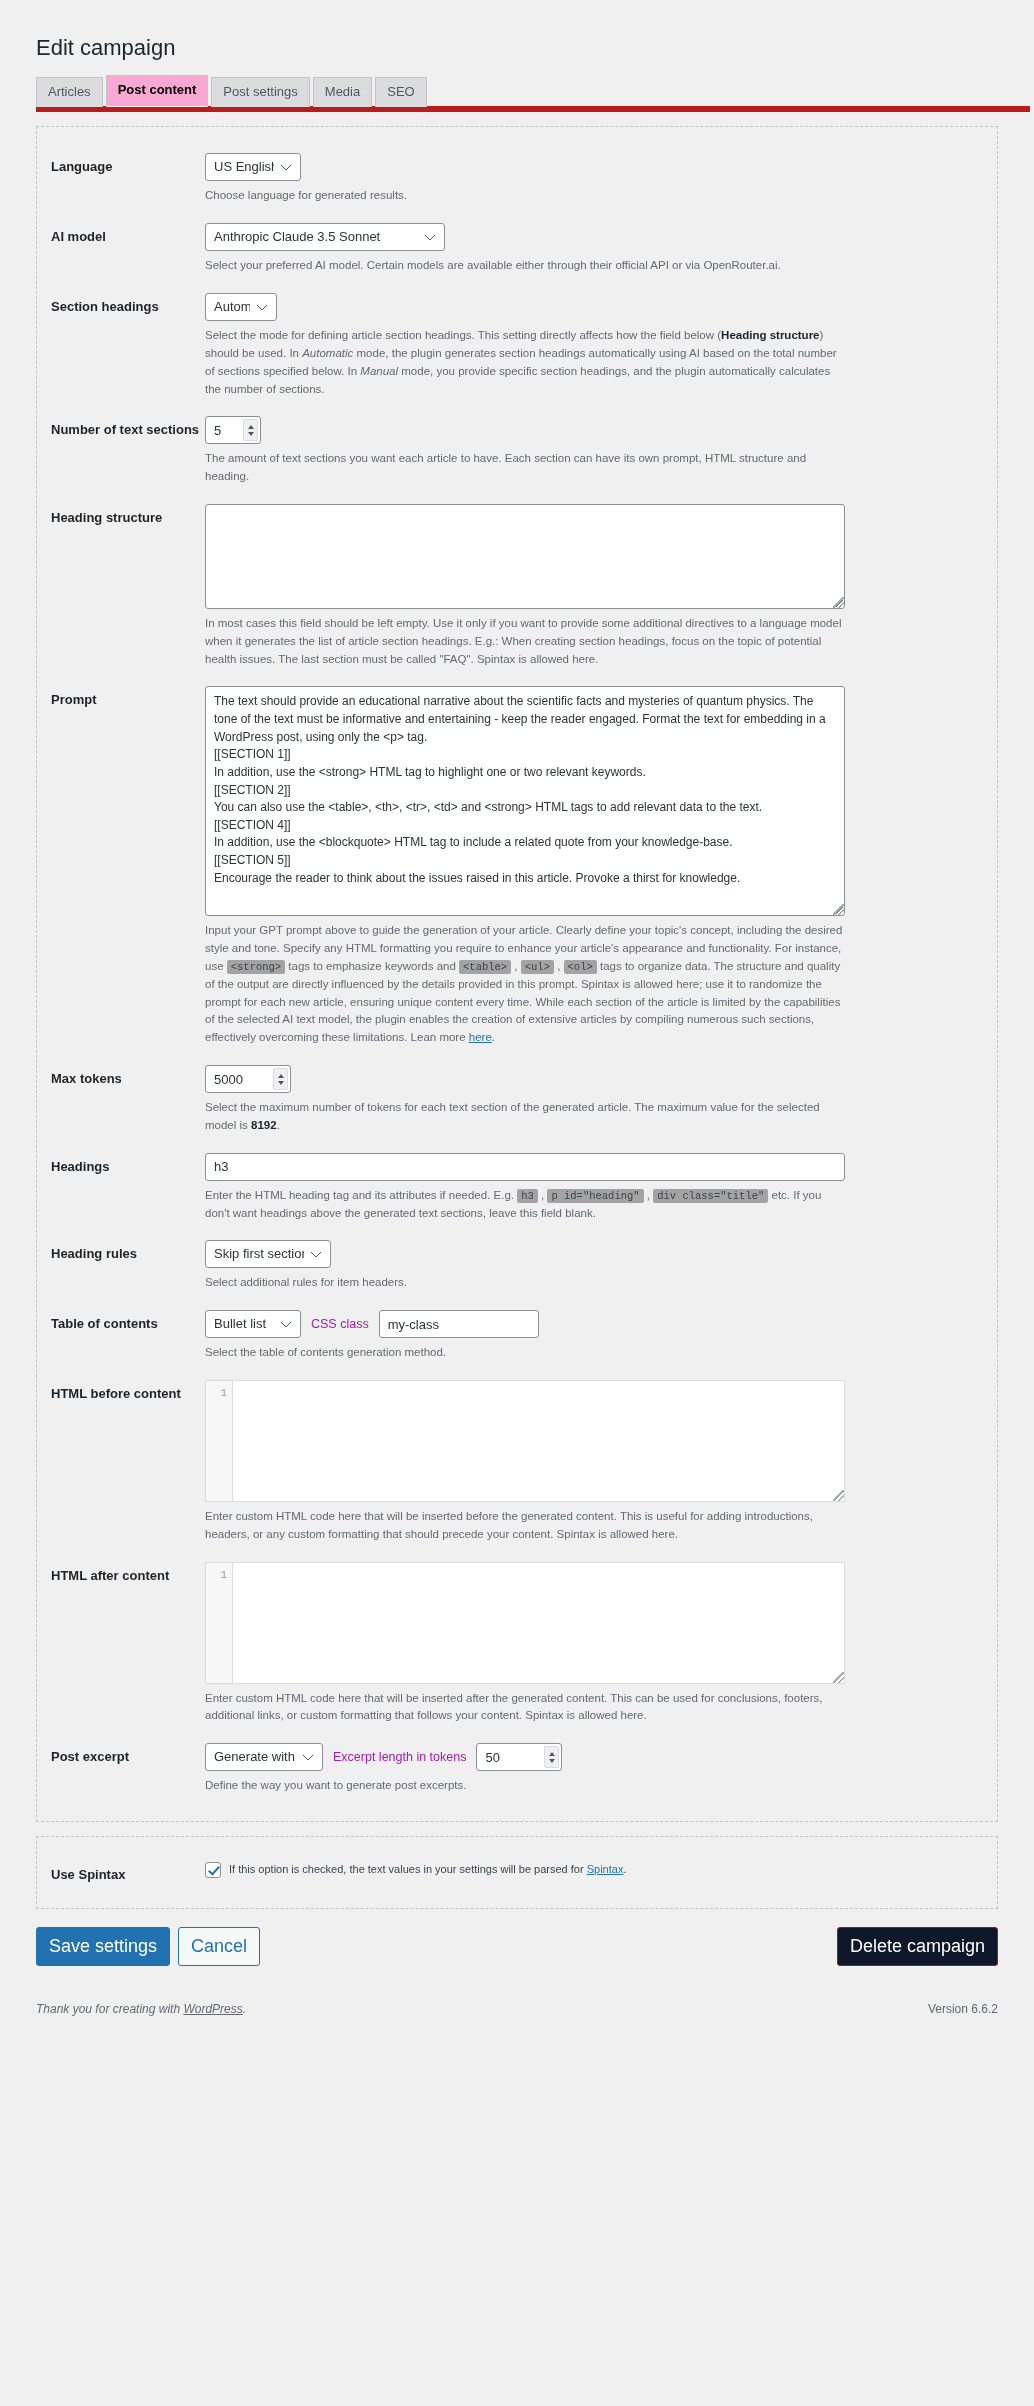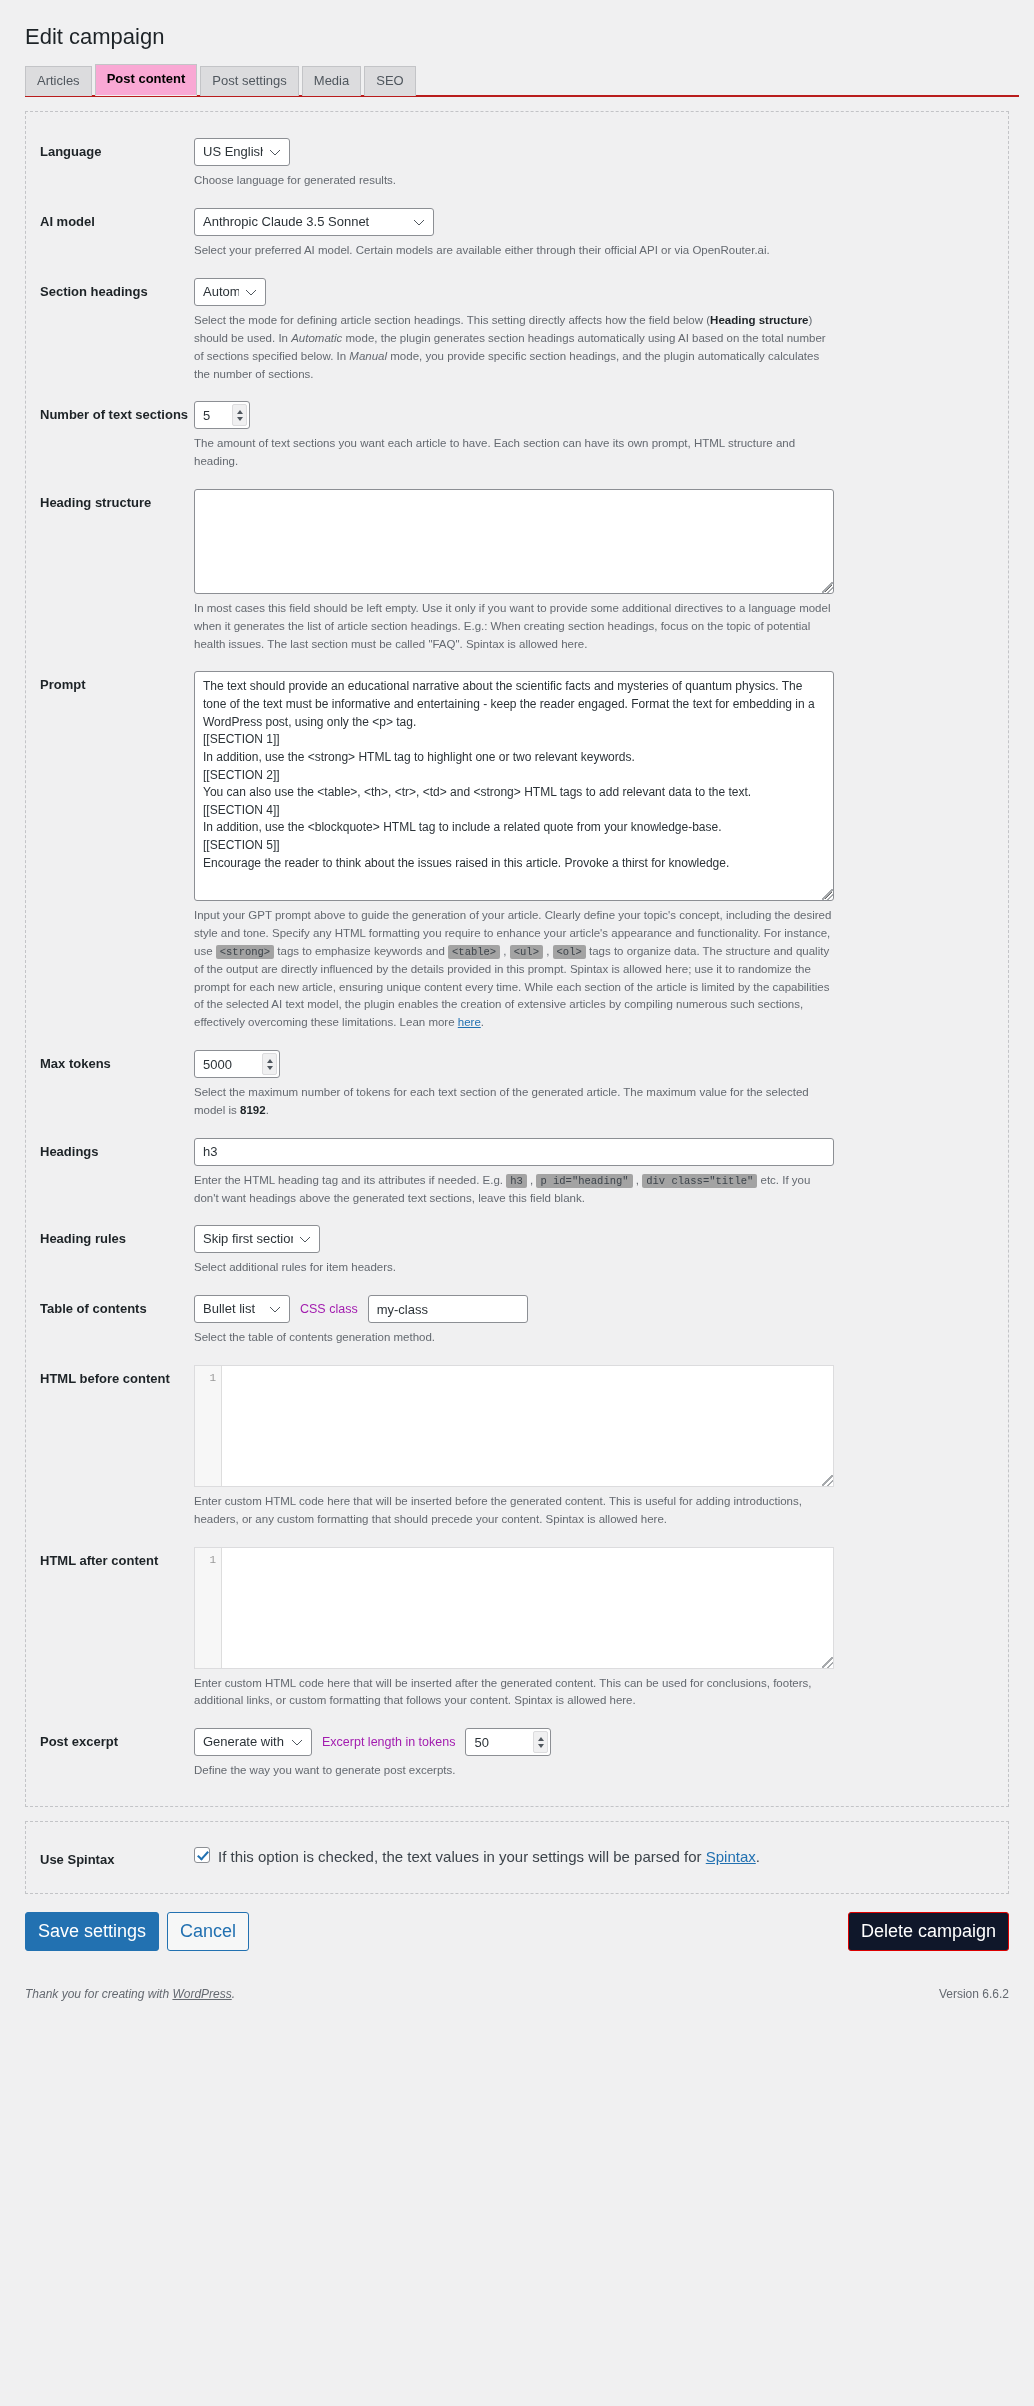--- a/index.html
+++ b/index.html
@@ -7,38 +7,38 @@
     margin: 0; padding: 0;
     background: #f0f0f1;
     font-family: "Liberation Sans", sans-serif;
     color: #3c434a;
   }
   .page {
     width: 1034px;
     min-height: 2406px;
     position: relative;
     background: #f0f0f1;
-    padding: 5px;
+    padding: 16px;
   }
   .page-title {
     font-size: 22px;
     font-weight: 400;
     color: #1d2327;
     margin: 0;
     padding: 18px 0 12px 20px;
     line-height: 1.3;
   }
   
   .tabs {
     margin: 0 0 0 20px;
     padding: 0;
     list-style: none;
     display: flex;
     align-items: flex-end;
-    border-bottom: 2px solid #b91c1c;
+    border-bottom: 6px solid #b91c1c;
     padding-left: 0;
     position: relative;
     width: 994px;
   }
   .tab {
     background: #dcdcde;
     border: 1px solid #c3c4c7;
     border-bottom: none;
     margin: 0 3px -1px 0;
     padding: 6px 11px 7px;
@@ -257,21 +257,21 @@
   }
   .checkbox.checked::after {
     content: "";
     position: absolute;
     left: 4.5px; top: 0.5px;
     width: 4px; height: 9px;
     border: solid #2271b1;
     border-width: 0 2px 2px 0;
     transform: rotate(42deg);
   }
-  .cb-text { font-size: 15px; color: #3c434a; line-height: 1.5; }
+  .cb-text { font-size: 11px; color: #3c434a; line-height: 1.5; }
   .cb-text a { color: #2271b1; text-decoration: underline; }
 
   
   .actions {
     display: flex;
     align-items: center;
     padding: 18px 20px 0 20px;
     justify-content: space-between;
   }
   .actions-left { display: flex; gap: 8px; align-items: center; }

